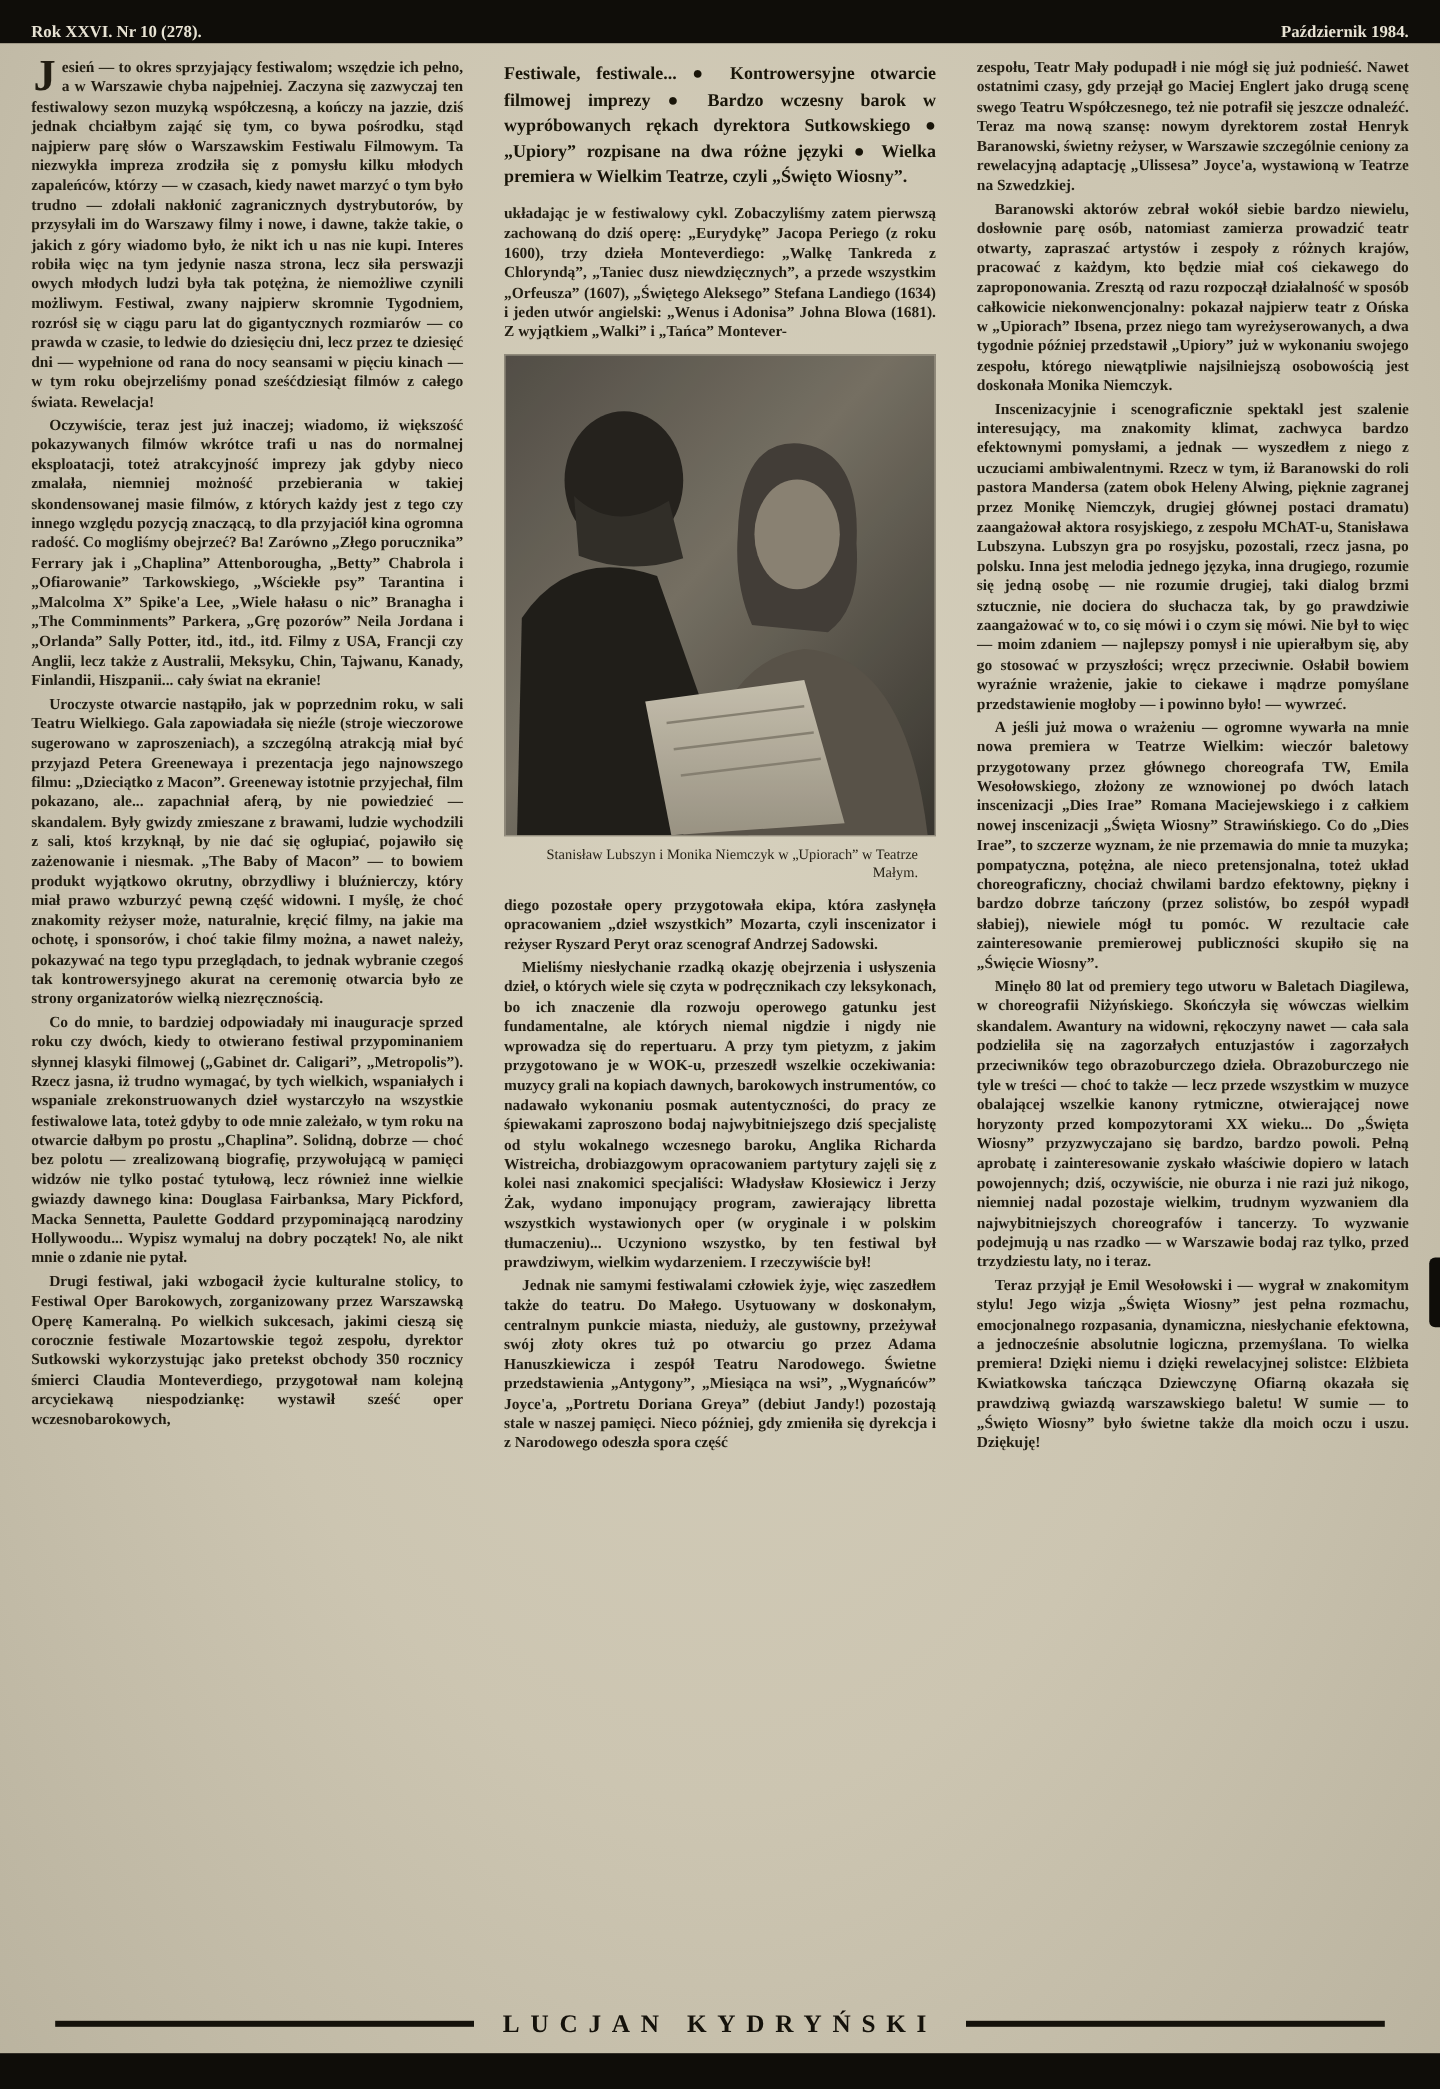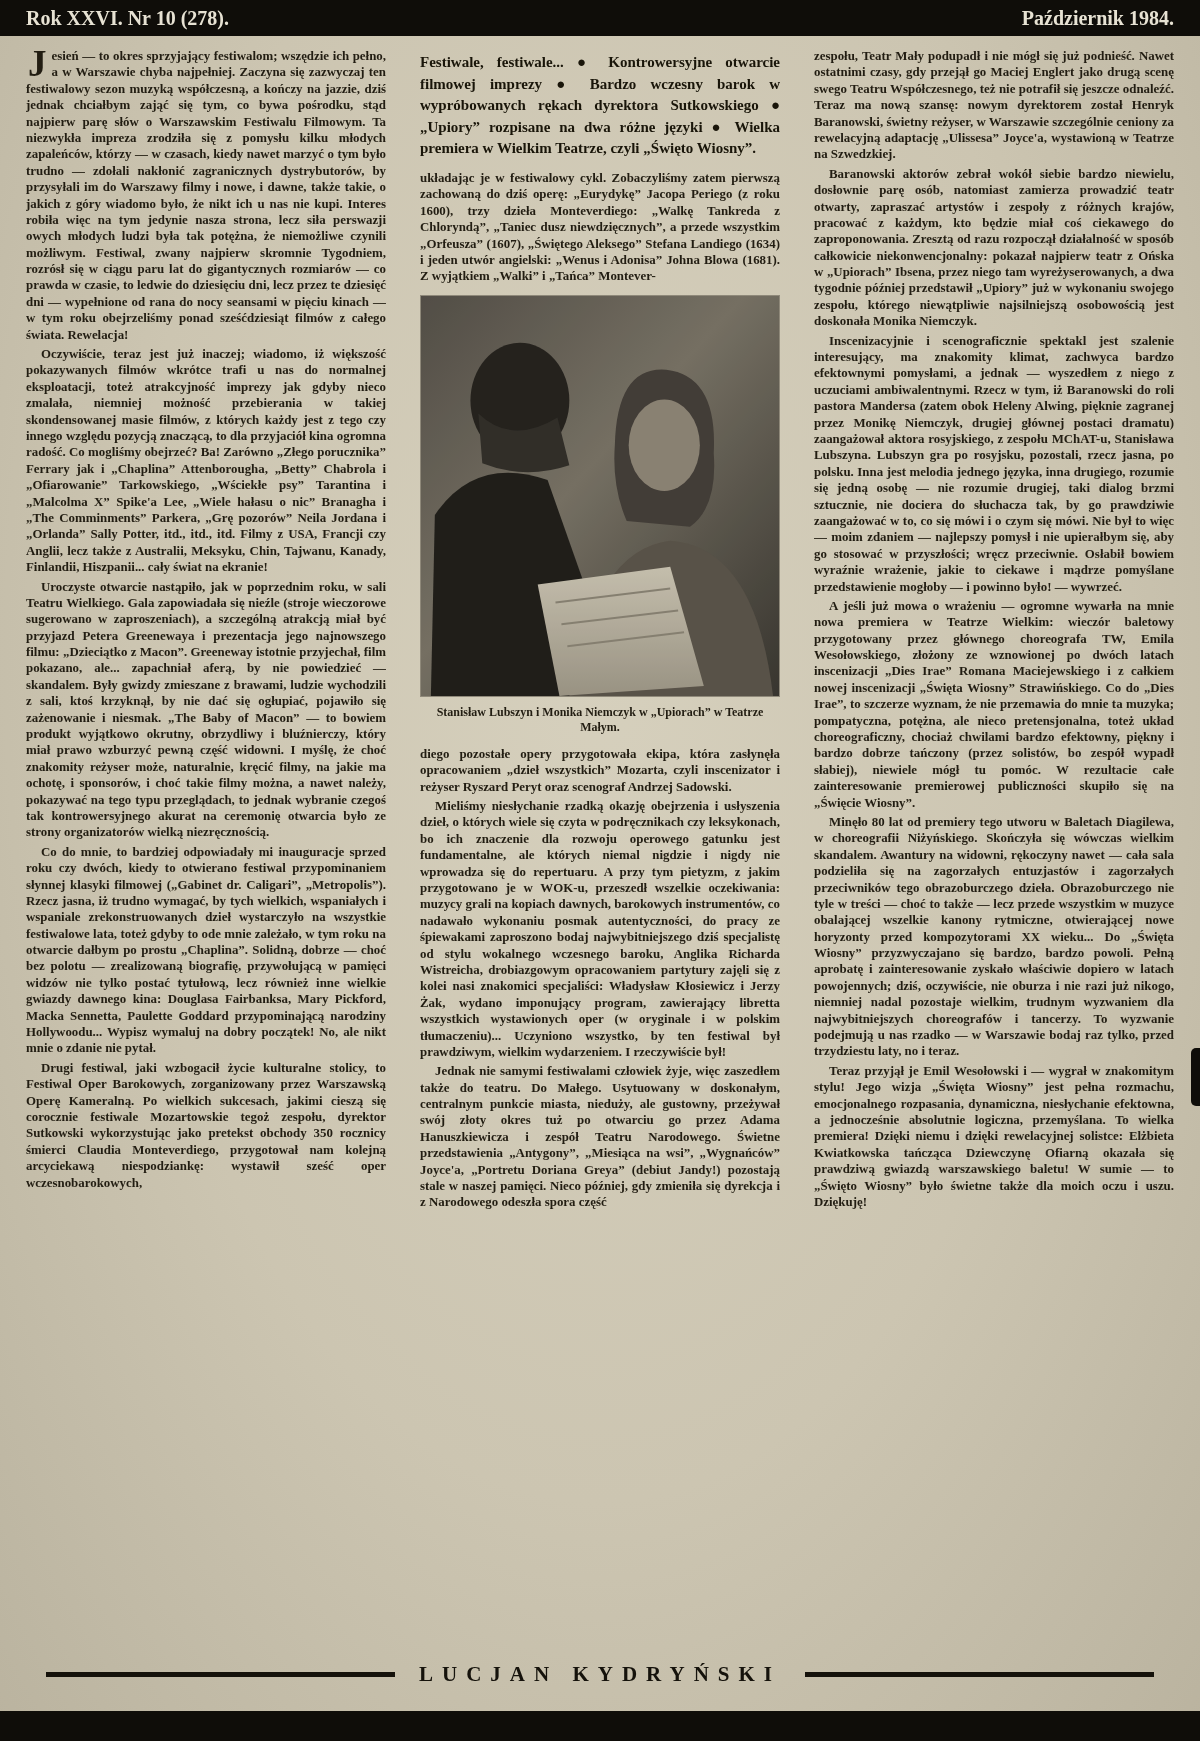--- a/index.html
+++ b/index.html
@@ -1,21 +1,21 @@
 <!DOCTYPE html>
 <html lang="pl"><head>
 <meta charset="utf-8">
 <style>
   *{box-sizing:border-box}
   html,body{margin:0;padding:0;background:#8d877a}
   .page{width:1200px;height:1741px;margin:0 auto;position:relative;overflow:hidden;
     background:radial-gradient(ellipse at 50% 38%, #d6d0bd 0%, #ccc5b1 55%, #bab39f 100%);
     color:#221d12;font-family:"Liberation Serif",serif;display:flex;flex-direction:column}
   .topbar{flex:0 0 auto;height:36px;background:#0f0d09;color:#e7e2d3;display:flex;
-    align-items:center;justify-content:space-between;padding:0 26px;font-weight:bold;font-size:20px}
+    align-items:flex-end;justify-content:space-between;padding:0 26px;font-weight:bold;font-size:14px}
   .content{flex:1 1 auto;display:flex;gap:34px;padding:12px 26px 0;overflow:hidden}
   .col{flex:1 1 0;min-width:0;font-size:12.9px;line-height:1.27;text-align:justify;
     font-weight:bold;overflow:hidden;hyphens:auto}
   .col p{margin:0 0 3px;text-indent:15px}
   section[data-name="column-left"] p:first-child{text-indent:0}
   section[data-name="column-left"] p:first-child::first-letter{
     float:left;font-size:37px;line-height:28px;padding:2px 5px 0 2px;font-weight:bold}
   .mid-top p:first-child,.mid-bottom p:first-child,
   section[data-name="column-right"] p:first-child{text-indent:0}
   
@@ -25,24 +25,24 @@
     letter-spacing:-1.5px;transform:scaleX(0.78);transform-origin:left center;color:#15120b}
   .logo-rule{margin-top:7px;height:12px;background-color:transparent;
     background-image:
       repeating-linear-gradient(90deg,#15120b 0 30px,transparent 30px 41px),
       repeating-linear-gradient(90deg,#15120b 0 20px,transparent 20px 29px);
     background-size:100% 4.5px,100% 3.5px;background-position:0 0,6px 8px;background-repeat:repeat-x}
   .lead{font-size:15px;line-height:1.44;font-weight:bold;text-align:justify;margin:4px 0 10px;color:#191509}
   
   .photo{margin:10px 0 6px;padding:0}
   .photo svg{display:block;width:100%;height:402px;border:1px solid #8f897a}
-  .caption{font-size:12px;font-weight:bold;text-align:center;line-height:1.3;margin:8px auto 10px;max-width:330px}
+  .caption{font-size:12px;font-weight:normal;text-align:right;line-height:1.3;margin:8px auto 10px;max-width:330px}
   
   .footer{flex:0 0 auto;margin-top:auto}
-  .byline{display:flex;align-items:center;gap:24px;margin:10px 46px 24px}
+  .byline{display:flex;align-items:center;gap:24px;margin:10px 46px 12px}
   .byline .rule{flex:1;height:5px;background:#15120b}
   .byline .name{font-size:21px;font-weight:bold;letter-spacing:9px;white-space:nowrap;color:#15120b}
   .bottombar{height:30px;background:#0f0d09}
   .artifact{position:absolute;right:0;top:1048px;width:9px;height:58px;background:#0f0d09;border-radius:5px 0 0 5px}
 </style>
 </head>
 <body>
 
 <div class="page" data-name="newspaper-page">
 

